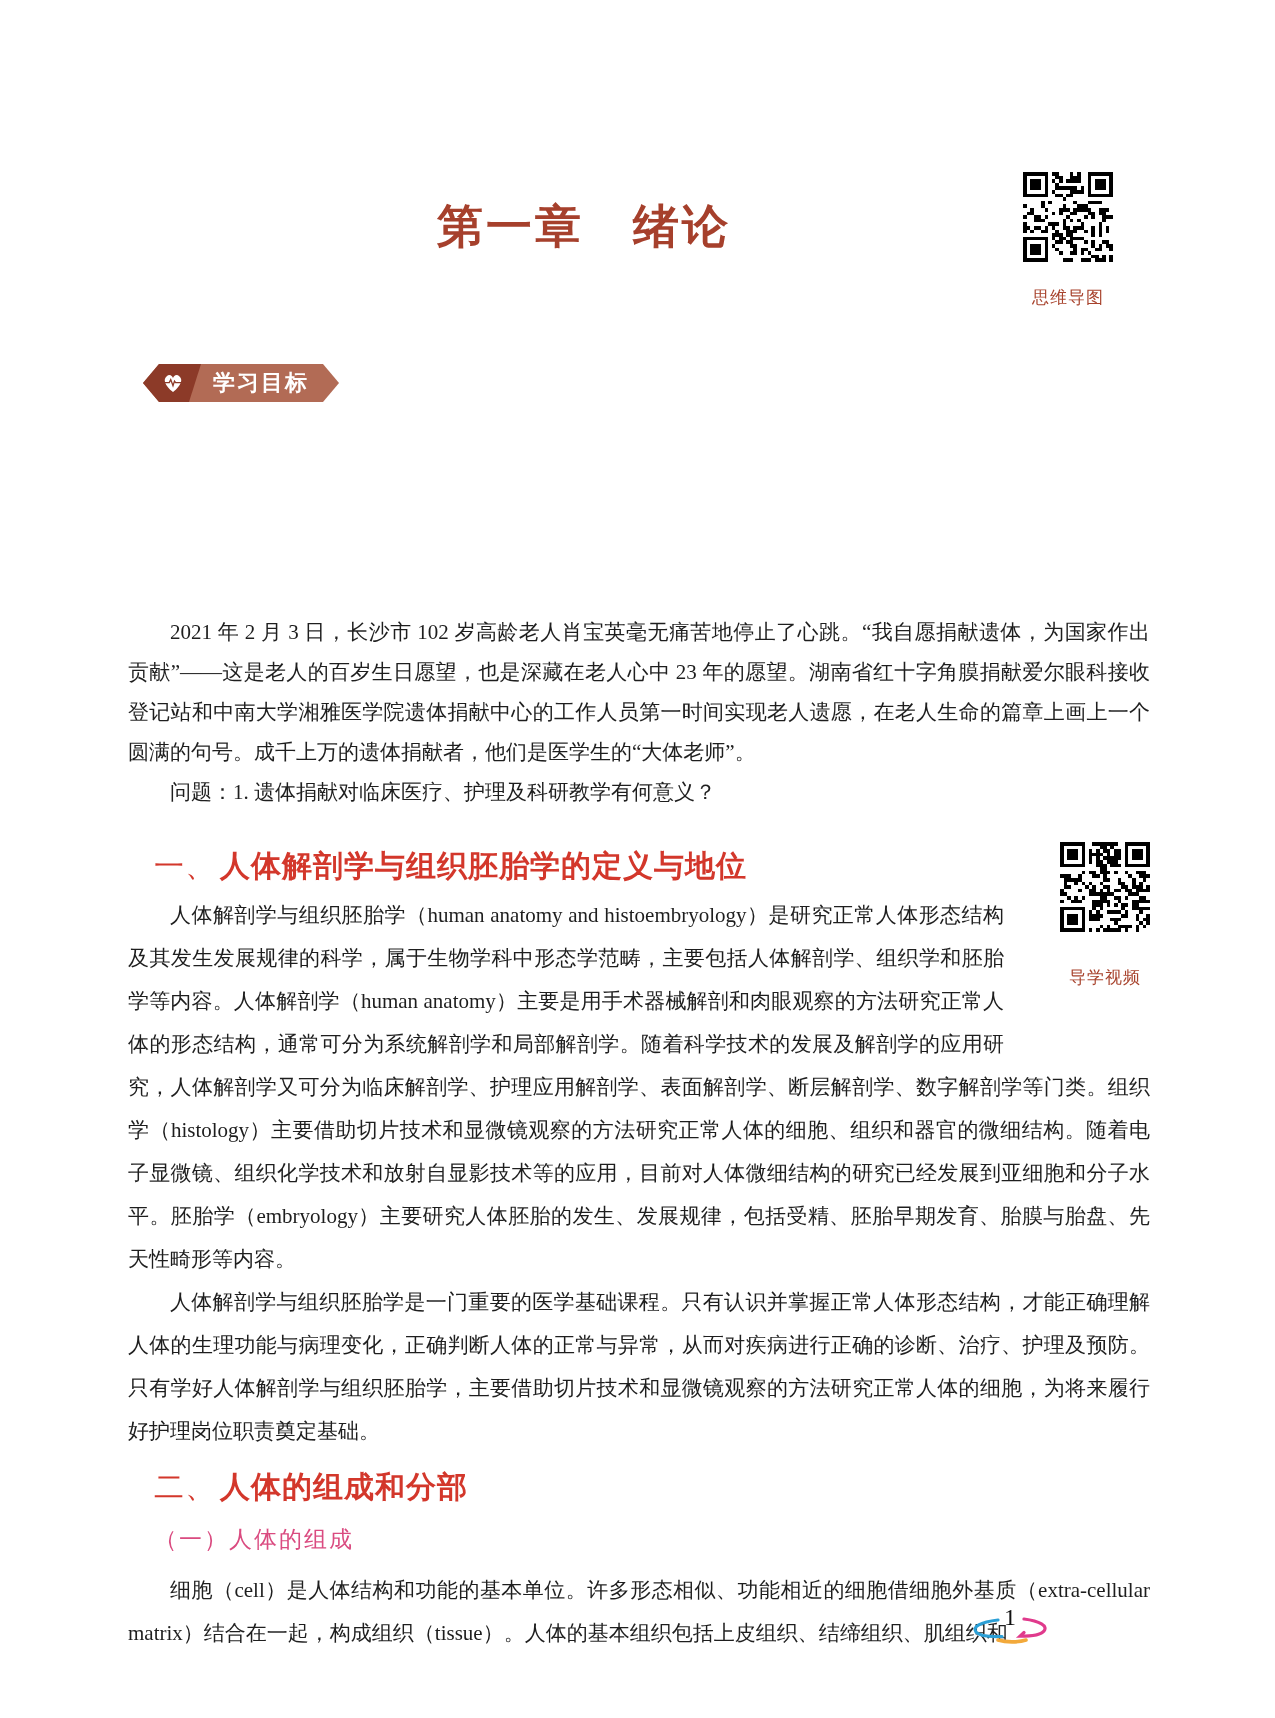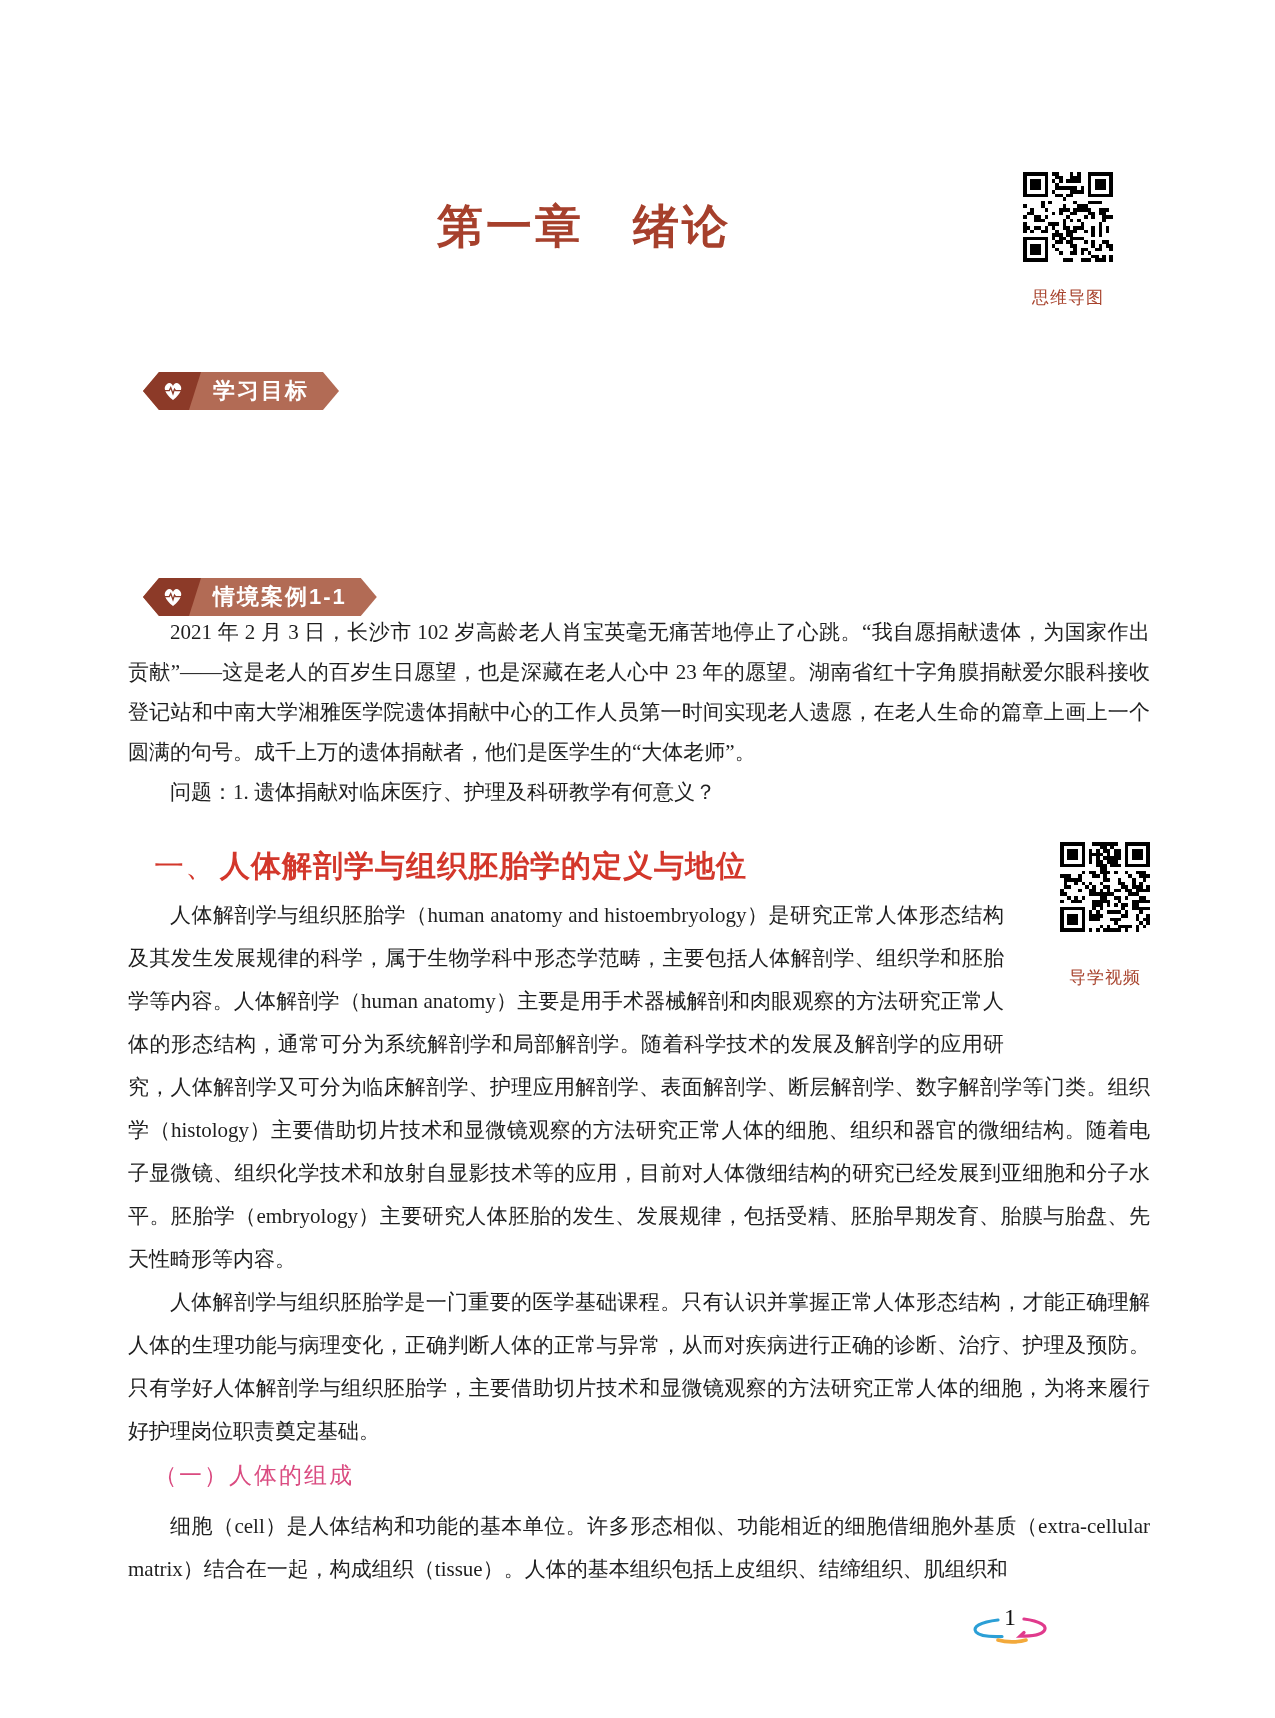--- a/index.html
+++ b/index.html
@@ -66,21 +66,21 @@
     left: 0; top: 0; bottom: 0;
     width: 58px;
     background: #8C3A28;
     clip-path: polygon(0 0, 100% 0, calc(100% - 12px) 100%, 0 100%);
   }
   .banner .heart {
     position: absolute;
     left: 18px; top: 7px;
     width: 24px; height: 24px;
   }
-  .banner1 { top: 372px; text-align: right; }
+  .banner1 { top: 364px; text-align: right; }
   .banner2 { top: 578px; }
 
   
   .kai-block {
     position: absolute;
     left: 128px;
     width: 1022px;
     font-size: 21px;
     line-height: 40px;
     text-align: justify;
@@ -354,27 +354,20 @@
 
   <div class="banner banner1">
     <svg class="heart" viewBox="0 0 32 32">
       <path d="M16 28 C5 19 2 11 8 6.5 C12 3.6 16 7.5 16 10 C16 7.5 20 3.6 24 6.5 C30 11 27 19 16 28 Z" fill="#ffffff"></path>
       <polyline points="5,15.5 11,15.5 13,11.5 16,19.5 18,13.5 19.5,15.5 27,15.5" fill="none" stroke="#8C3A28" stroke-width="1.8"></polyline>
     </svg>
     <span>学习目标</span>
   </div>
 
 
-  <div class="banner banner2">
-    <svg class="heart" viewBox="0 0 32 32">
-      <path d="M16 28 C5 19 2 11 8 6.5 C12 3.6 16 7.5 16 10 C16 7.5 20 3.6 24 6.5 C30 11 27 19 16 28 Z" fill="#ffffff"></path>
-      <polyline points="5,15.5 11,15.5 13,11.5 16,19.5 18,13.5 19.5,15.5 27,15.5" fill="none" stroke="#8C3A28" stroke-width="1.8"></polyline>
-    </svg>
-    <span>情境案例1-1</span>
-  </div>
 
   <div class="kai-block case-block">
     <p>2021 年 2 月 3 日，长沙市 102 岁高龄老人肖宝英毫无痛苦地停止了心跳。“我自愿捐献遗体，为国家作出贡献”——这是老人的百岁生日愿望，也是深藏在老人心中 23 年的愿望。湖南省红十字角膜捐献爱尔眼科接收登记站和中南大学湘雅医学院遗体捐献中心的工作人员第一时间实现老人遗愿，在老人生命的篇章上画上一个圆满的句号。成千上万的遗体捐献者，他们是医学生的“大体老师”。</p>
     <p><span>问题：</span><span>1. 遗体捐献对临床医疗、护理及科研教学有何意义？</span></p>
   </div>
 
   <div class="main-flow">
     <div class="float-qr">
       <div class="qr-box">
           <svg viewBox="0 0 25 25" shape-rendering="crispEdges" fill="#000">
@@ -601,20 +594,21 @@
           </svg>
         </div>
       <div class="qr-label">导学视频</div>
     </div>
 
     <h2 class="sec"><span class="hnum">一、</span><span>人体解剖学与组织胚胎学的定义与地位</span></h2>
 
     <p class="body">人体解剖学与组织胚胎学（human anatomy and histoembryology）是研究正常人体形态结构及其发生发展规律的科学，属于生物学科中形态学范畴，主要包括人体解剖学、组织学和胚胎学等内容。人体解剖学（human anatomy）主要是用手术器械解剖和肉眼观察的方法研究正常人体的形态结构，通常可分为系统解剖学和局部解剖学。随着科学技术的发展及解剖学的应用研究，人体解剖学又可分为临床解剖学、护理应用解剖学、表面解剖学、断层解剖学、数字解剖学等门类。组织学（histology）主要借助切片技术和显微镜观察的方法研究正常人体的细胞、组织和器官的微细结构。随着电子显微镜、组织化学技术和放射自显影技术等的应用，目前对人体微细结构的研究已经发展到亚细胞和分子水平。胚胎学（embryology）主要研究人体胚胎的发生、发展规律，包括受精、胚胎早期发育、胎膜与胎盘、先天性畸形等内容。</p>
     <p class="body">人体解剖学与组织胚胎学是一门重要的医学基础课程。只有认识并掌握正常人体形态结构，才能正确理解人体的生理功能与病理变化，正确判断人体的正常与异常，从而对疾病进行正确的诊断、治疗、护理及预防。只有学好人体解剖学与组织胚胎学，主要借助切片技术和显微镜观察的方法研究正常人体的细胞，为将来履行好护理岗位职责奠定基础。</p>
 
+    <h2 class="sec sec2"><span class="hnum">二、</span><span>人体的组成和分部</span></h2>
 
     <h3 class="sub">（一）人体的组成</h3>
 
     <p class="body">细胞（cell）是人体结构和功能的基本单位。许多形态相似、功能相近的细胞借细胞外基质（extra-cellular matrix）结合在一起，构成组织（tissue）。人体的基本组织包括上皮组织、结缔组织、肌组织和</p>
   </div>
 
   <div class="page-num">
     <svg width="84" height="44" viewBox="0 0 84 44">
       <path d="M30 14 C12 16 4 21 8 26 C11 29.5 22 31 34 30.5" fill="none" stroke="#2B9FD6" stroke-width="3.2" stroke-linecap="round"></path>
       <path d="M56 13 C72 15 80 20 76 25 C73.5 28.4 64 30.2 52 30.2 L56 26.5" fill="none" stroke="#E03A8C" stroke-width="3.2" stroke-linecap="round"></path>

